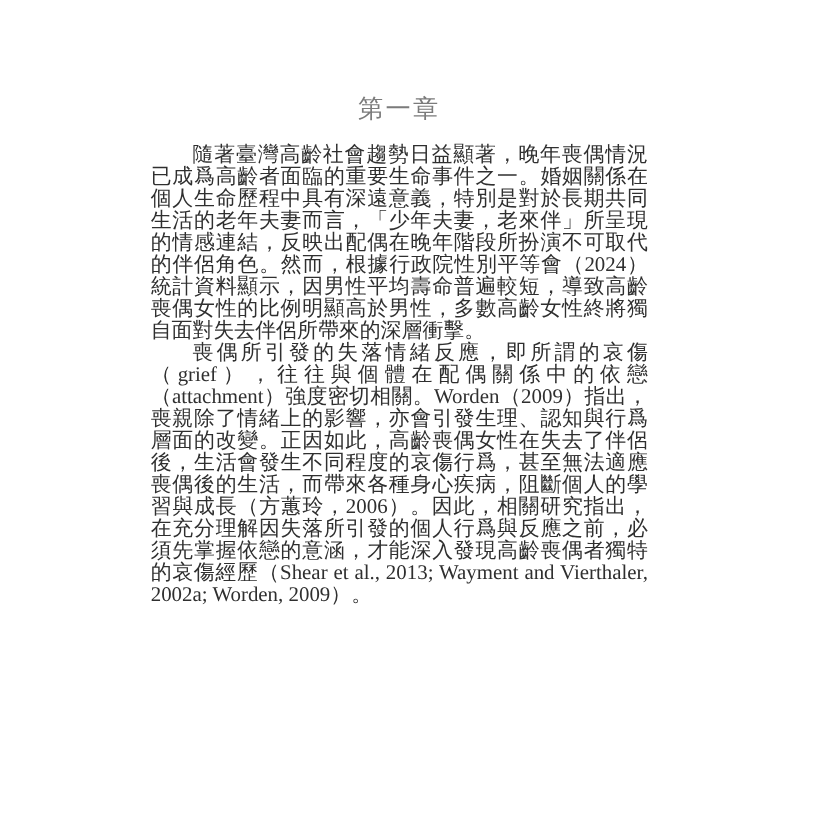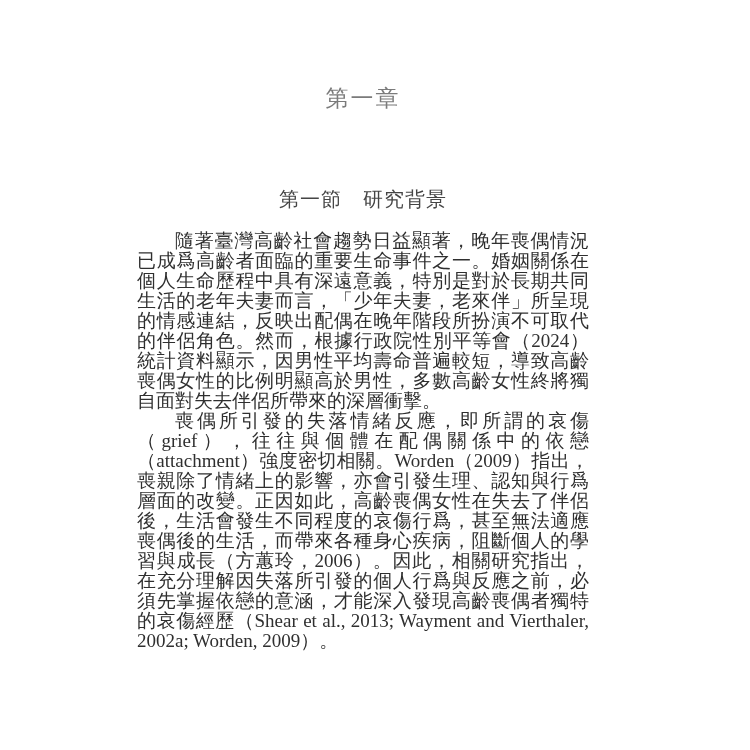--- a/index.html
+++ b/index.html
@@ -63,21 +63,20 @@
 </style>
 </head>
 <body>
 
 <div class="page">
   <div class="content">
 
     <div class="chapter-label">第一章</div>
 
 
-    <h2 class="section-heading">第一節　研究背景</h2>
 
     <div class="body-text">
       <p>隨著臺灣高齡社會趨勢日益顯著，晚年喪偶情況已成爲高齡者面臨的重要生命事件之一。婚姻關係在個人生命歷程中具有深遠意義，特別是對於長期共同生活的老年夫妻而言，「少年夫妻，老來伴」所呈現的情感連結，反映出配偶在晚年階段所扮演不可取代的伴侶角色。然而，根據行政院性別平等會（2024）統計資料顯示，因男性平均壽命普遍較短，導致高齡喪偶女性的比例明顯高於男性，多數高齡女性終將獨自面對失去伴侶所帶來的深層衝擊。</p>
       <p>喪偶所引發的失落情緒反應，即所謂的哀傷（grief），往往與個體在配偶關係中的依戀（attachment）強度密切相關。Worden（2009）指出，喪親除了情緒上的影響，亦會引發生理、認知與行爲層面的改變。正因如此，高齡喪偶女性在失去了伴侶後，生活會發生不同程度的哀傷行爲，甚至無法適應喪偶後的生活，而帶來各種身心疾病，阻斷個人的學習與成長（方蕙玲，2006）。因此，相關研究指出，在充分理解因失落所引發的個人行爲與反應之前，必須先掌握依戀的意涵，才能深入發現高齡喪偶者獨特的哀傷經歷（Shear et al., 2013; Wayment and Vierthaler, 2002a; Worden, 2009）。</p>
 
     </div>
 
   </div>
 </div>
 

